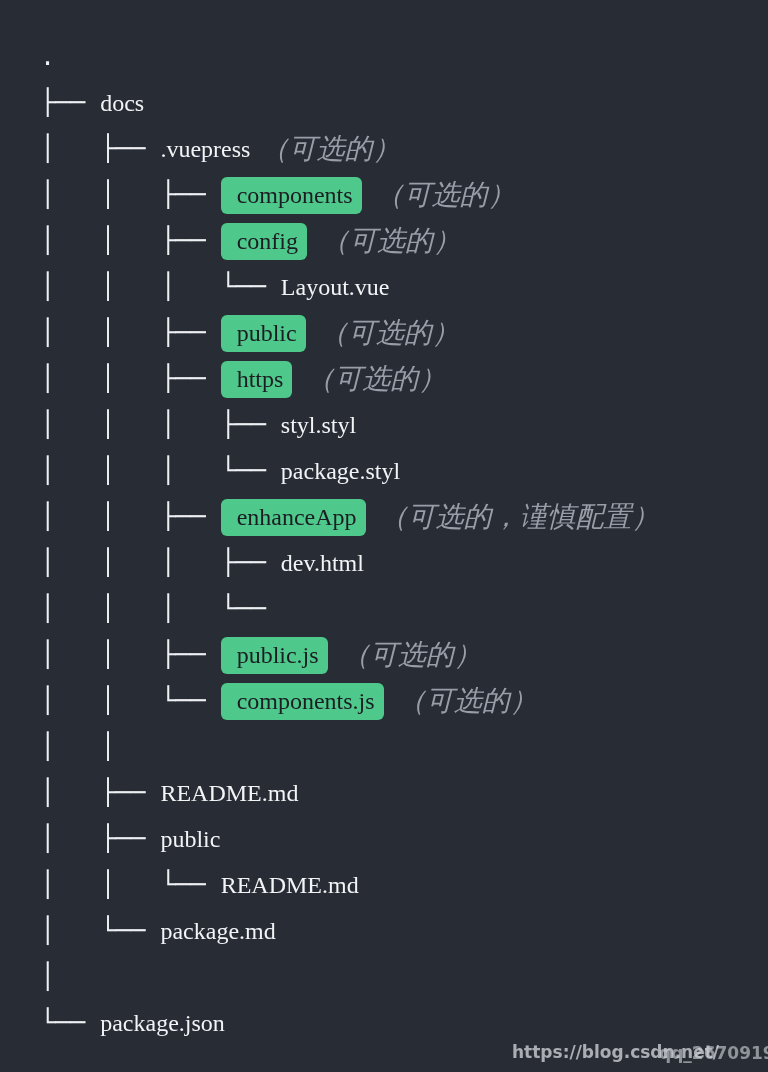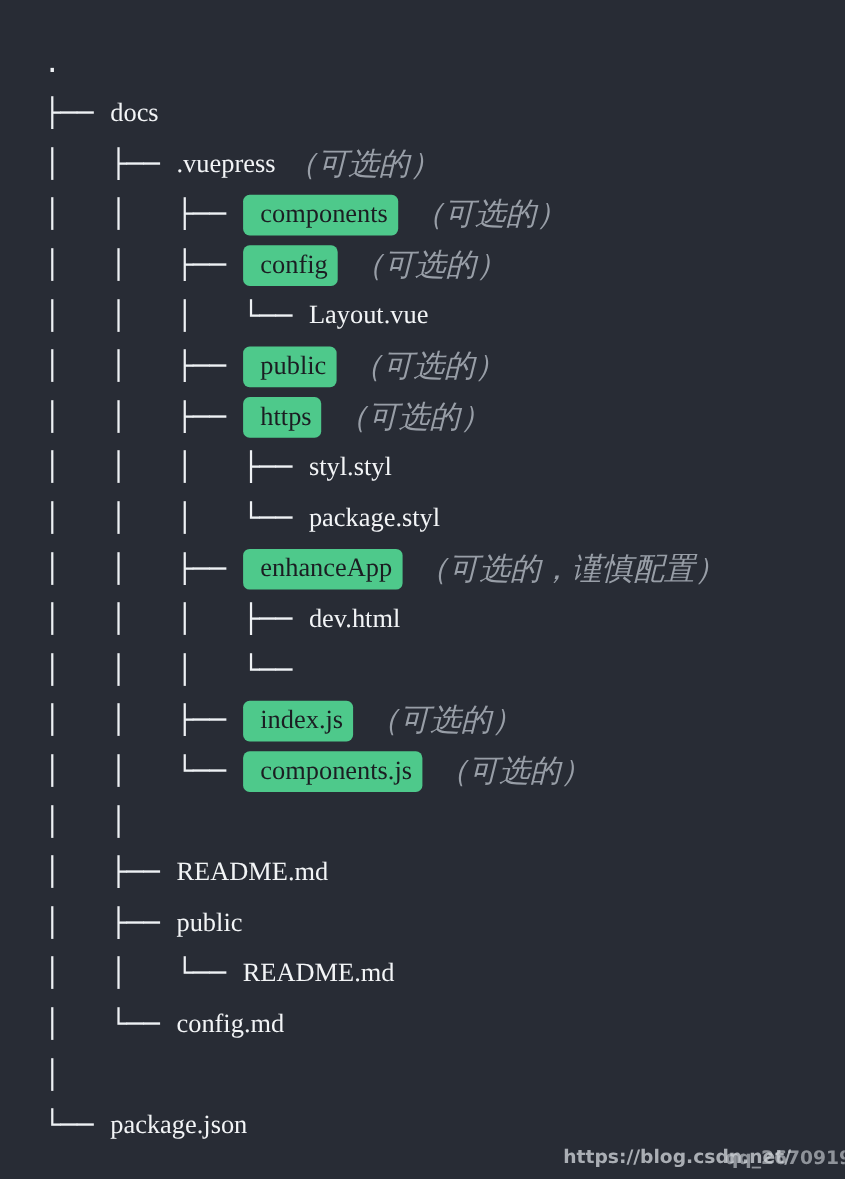--- a/index.html
+++ b/index.html
@@ -104,27 +104,27 @@
     <div class="row"><span class="prefix">│   │   ├── </span><span class="name hl">components</span><span class="note">（可选的）</span></div>
     <div class="row"><span class="prefix">│   │   ├── </span><span class="name hl">config</span><span class="note">（可选的）</span></div>
     <div class="row"><span class="prefix">│   │   │   └── </span><span class="name">Layout.vue</span></div>
     <div class="row"><span class="prefix">│   │   ├── </span><span class="name hl">public</span><span class="note">（可选的）</span></div>
     <div class="row"><span class="prefix">│   │   ├── </span><span class="name hl">https</span><span class="note">（可选的）</span></div>
     <div class="row"><span class="prefix">│   │   │   ├── </span><span class="name">styl.styl</span></div>
     <div class="row"><span class="prefix">│   │   │   └── </span><span class="name">package.styl</span></div>
     <div class="row"><span class="prefix">│   │   ├── </span><span class="name hl">enhanceApp</span><span class="note">（可选的，谨慎配置）</span></div>
     <div class="row"><span class="prefix">│   │   │   ├── </span><span class="name">dev.html</span></div>
     <div class="row"><span class="prefix">│   │   │   └── </span></div>
-    <div class="row"><span class="prefix">│   │   ├── </span><span class="name hl">index.js</span><span class="note">（可选的）</span></div>
+    <div class="row"><span class="prefix">│   │   ├── </span><span class="name hl">public.js</span><span class="note">（可选的）</span></div>
     <div class="row"><span class="prefix">│   │   └── </span><span class="name hl">components.js</span><span class="note">（可选的）</span></div>
     <div class="row"><span class="prefix">│   │</span></div>
     <div class="row"><span class="prefix">│   ├── </span><span class="name">README.md</span></div>
     <div class="row"><span class="prefix">│   ├── </span><span class="name">public</span></div>
     <div class="row"><span class="prefix">│   │   └── </span><span class="name">README.md</span></div>
-    <div class="row"><span class="prefix">│   └── </span><span class="name">config.md</span></div>
+    <div class="row"><span class="prefix">│   └── </span><span class="name">package.md</span></div>
     <div class="row"><span class="prefix">│</span></div>
     <div class="row"><span class="prefix">└── </span><span class="name">package.json</span></div>
   </div>
 
 <div id="watermark">
   <span class="wm wm1">https://blog.csdn.net/</span>
   <span class="wm wm2">qq_26709195</span>
 </div>
 
 </body></html>

